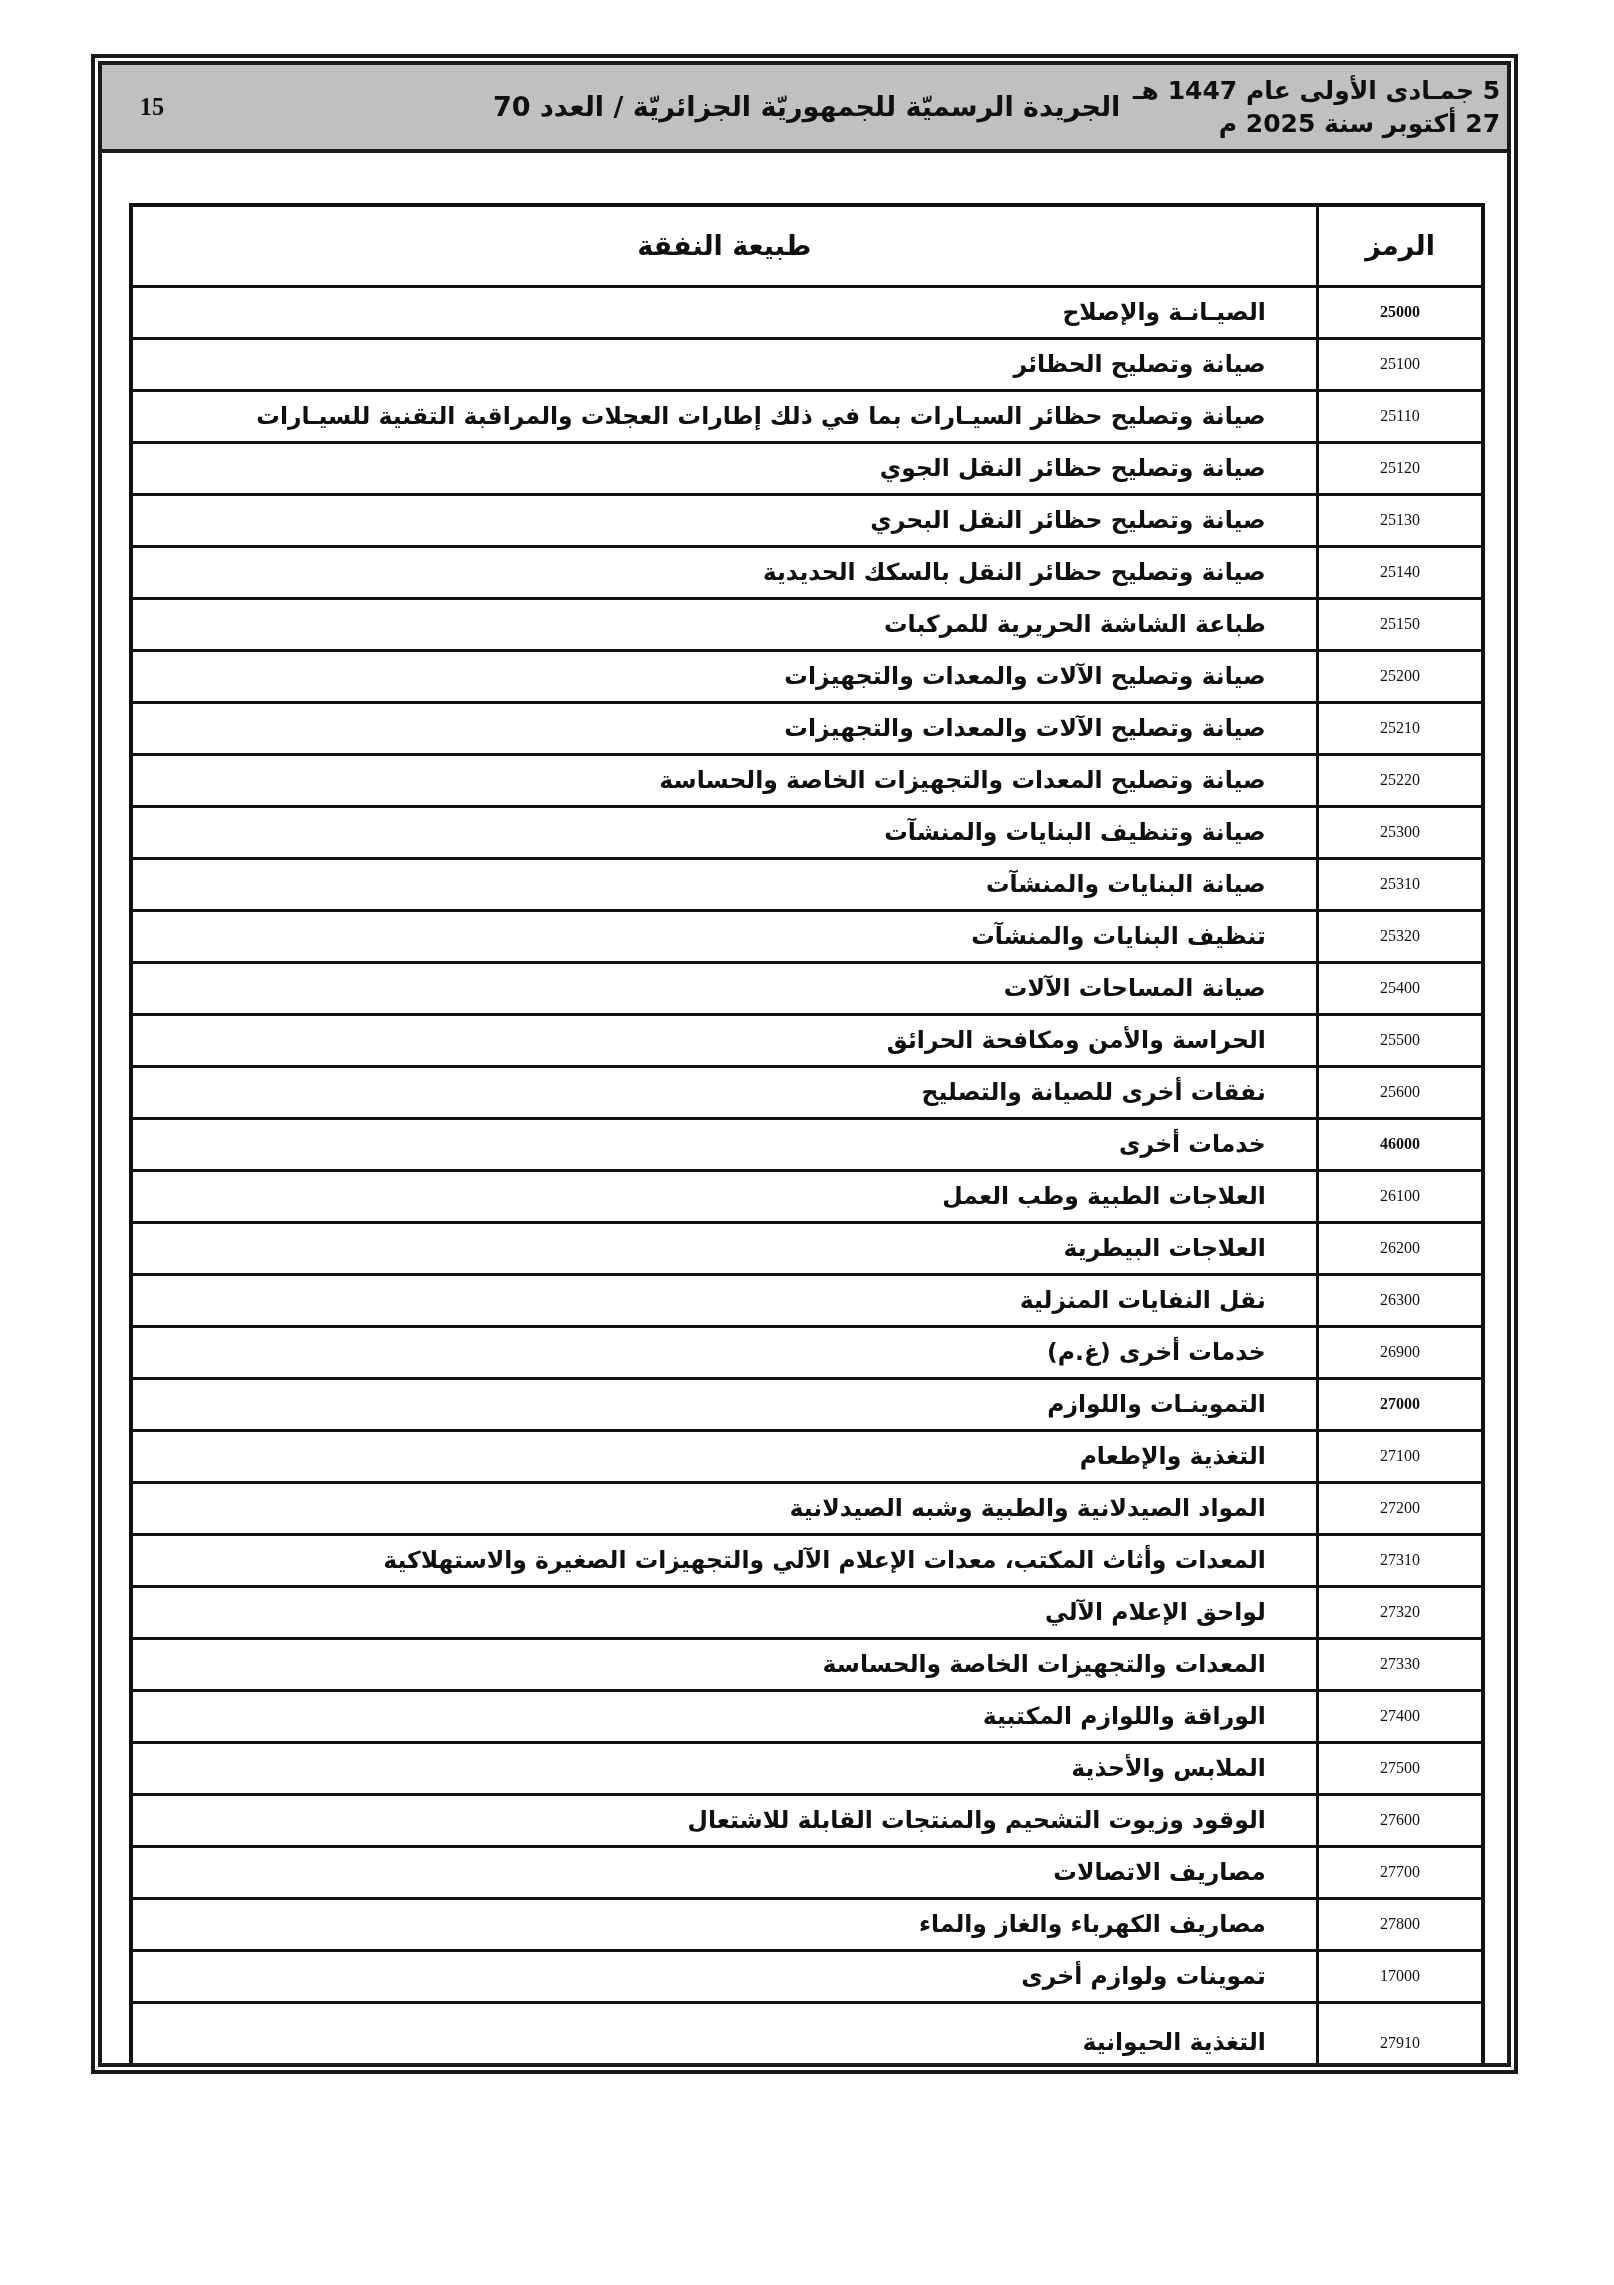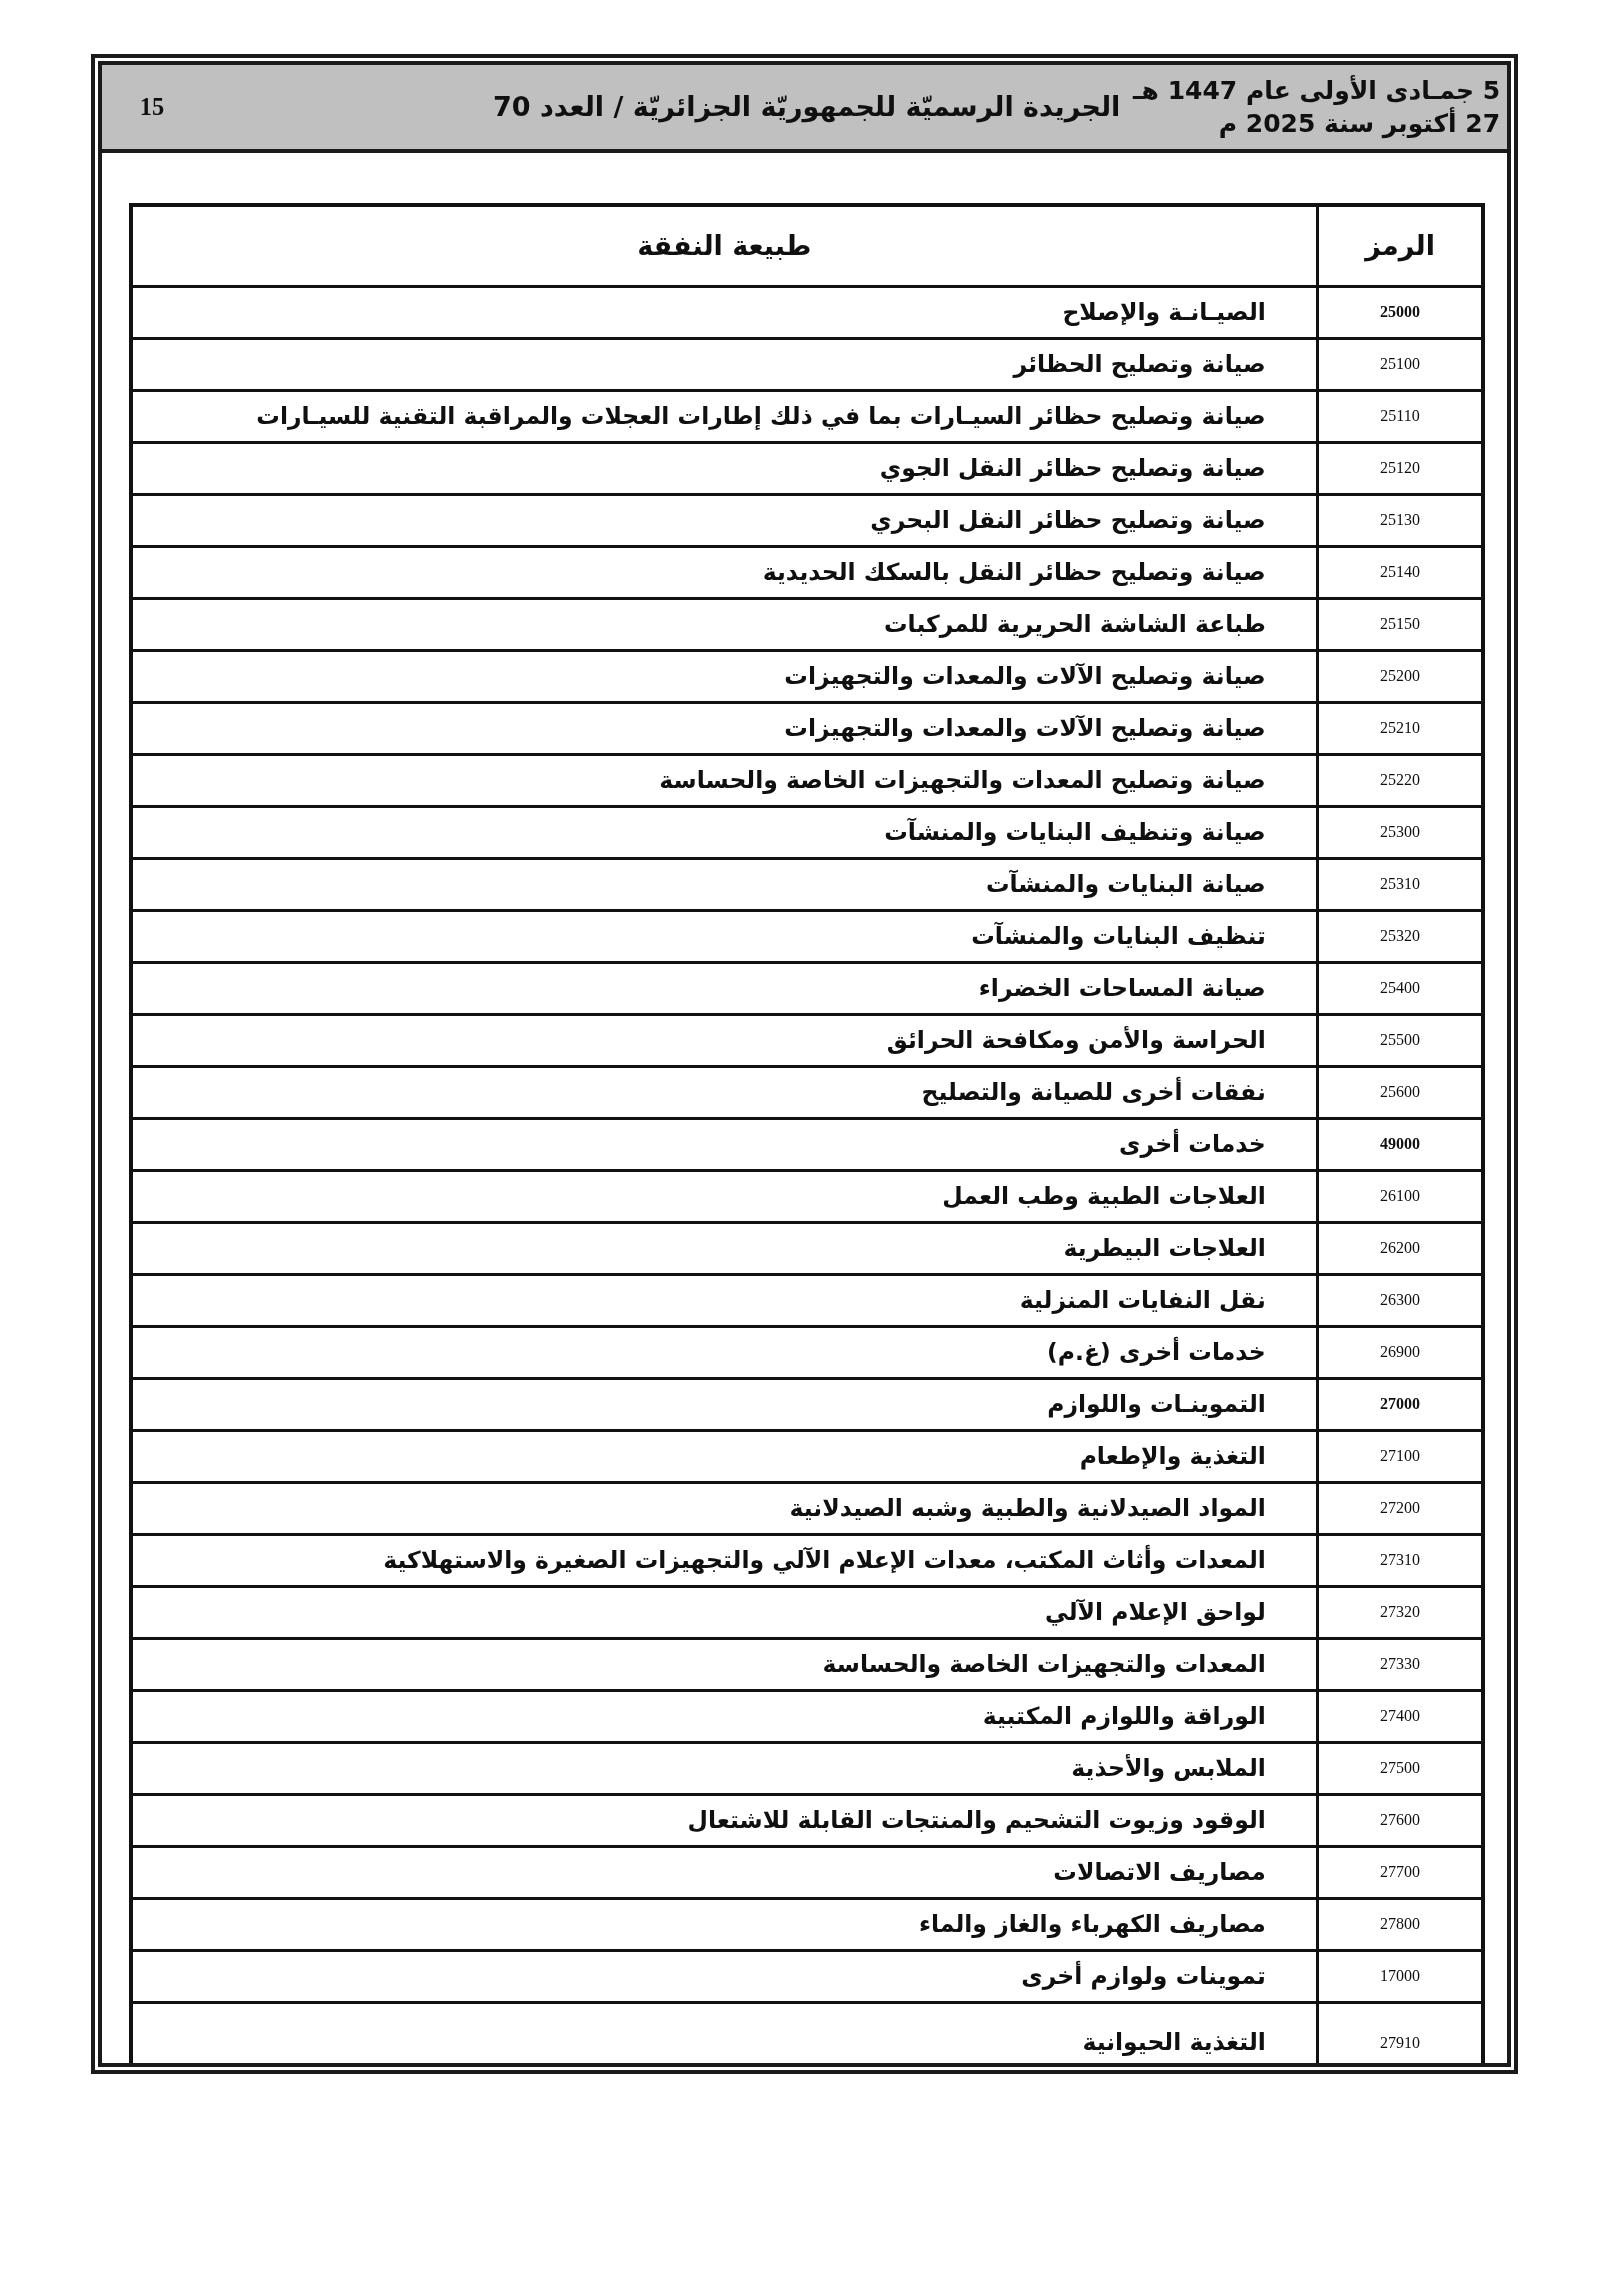--- a/index.html
+++ b/index.html
@@ -177,32 +177,32 @@
             <tr>
               <td class="code-cell">25310</td>
               <td class="label-cell">صيانة البنايات والمنشآت</td>
             </tr>
             <tr>
               <td class="code-cell">25320</td>
               <td class="label-cell">تنظيف البنايات والمنشآت</td>
             </tr>
             <tr>
               <td class="code-cell">25400</td>
-              <td class="label-cell">صيانة المساحات الخضراء</td>
+              <td class="label-cell">صيانة المساحات الآلات</td>
             </tr>
             <tr>
               <td class="code-cell">25500</td>
               <td class="label-cell">الحراسة والأمن ومكافحة الحرائق</td>
             </tr>
             <tr>
               <td class="code-cell">25600</td>
               <td class="label-cell">نفقات أخرى للصيانة والتصليح</td>
             </tr>
             <tr class="category">
-              <td class="code-cell">49000</td>
+              <td class="code-cell">46000</td>
               <td class="label-cell">خدمات أخرى</td>
             </tr>
             <tr>
               <td class="code-cell">26100</td>
               <td class="label-cell">العلاجات الطبية وطب العمل</td>
             </tr>
             <tr>
               <td class="code-cell">26200</td>
               <td class="label-cell">العلاجات البيطرية</td>
             </tr>

